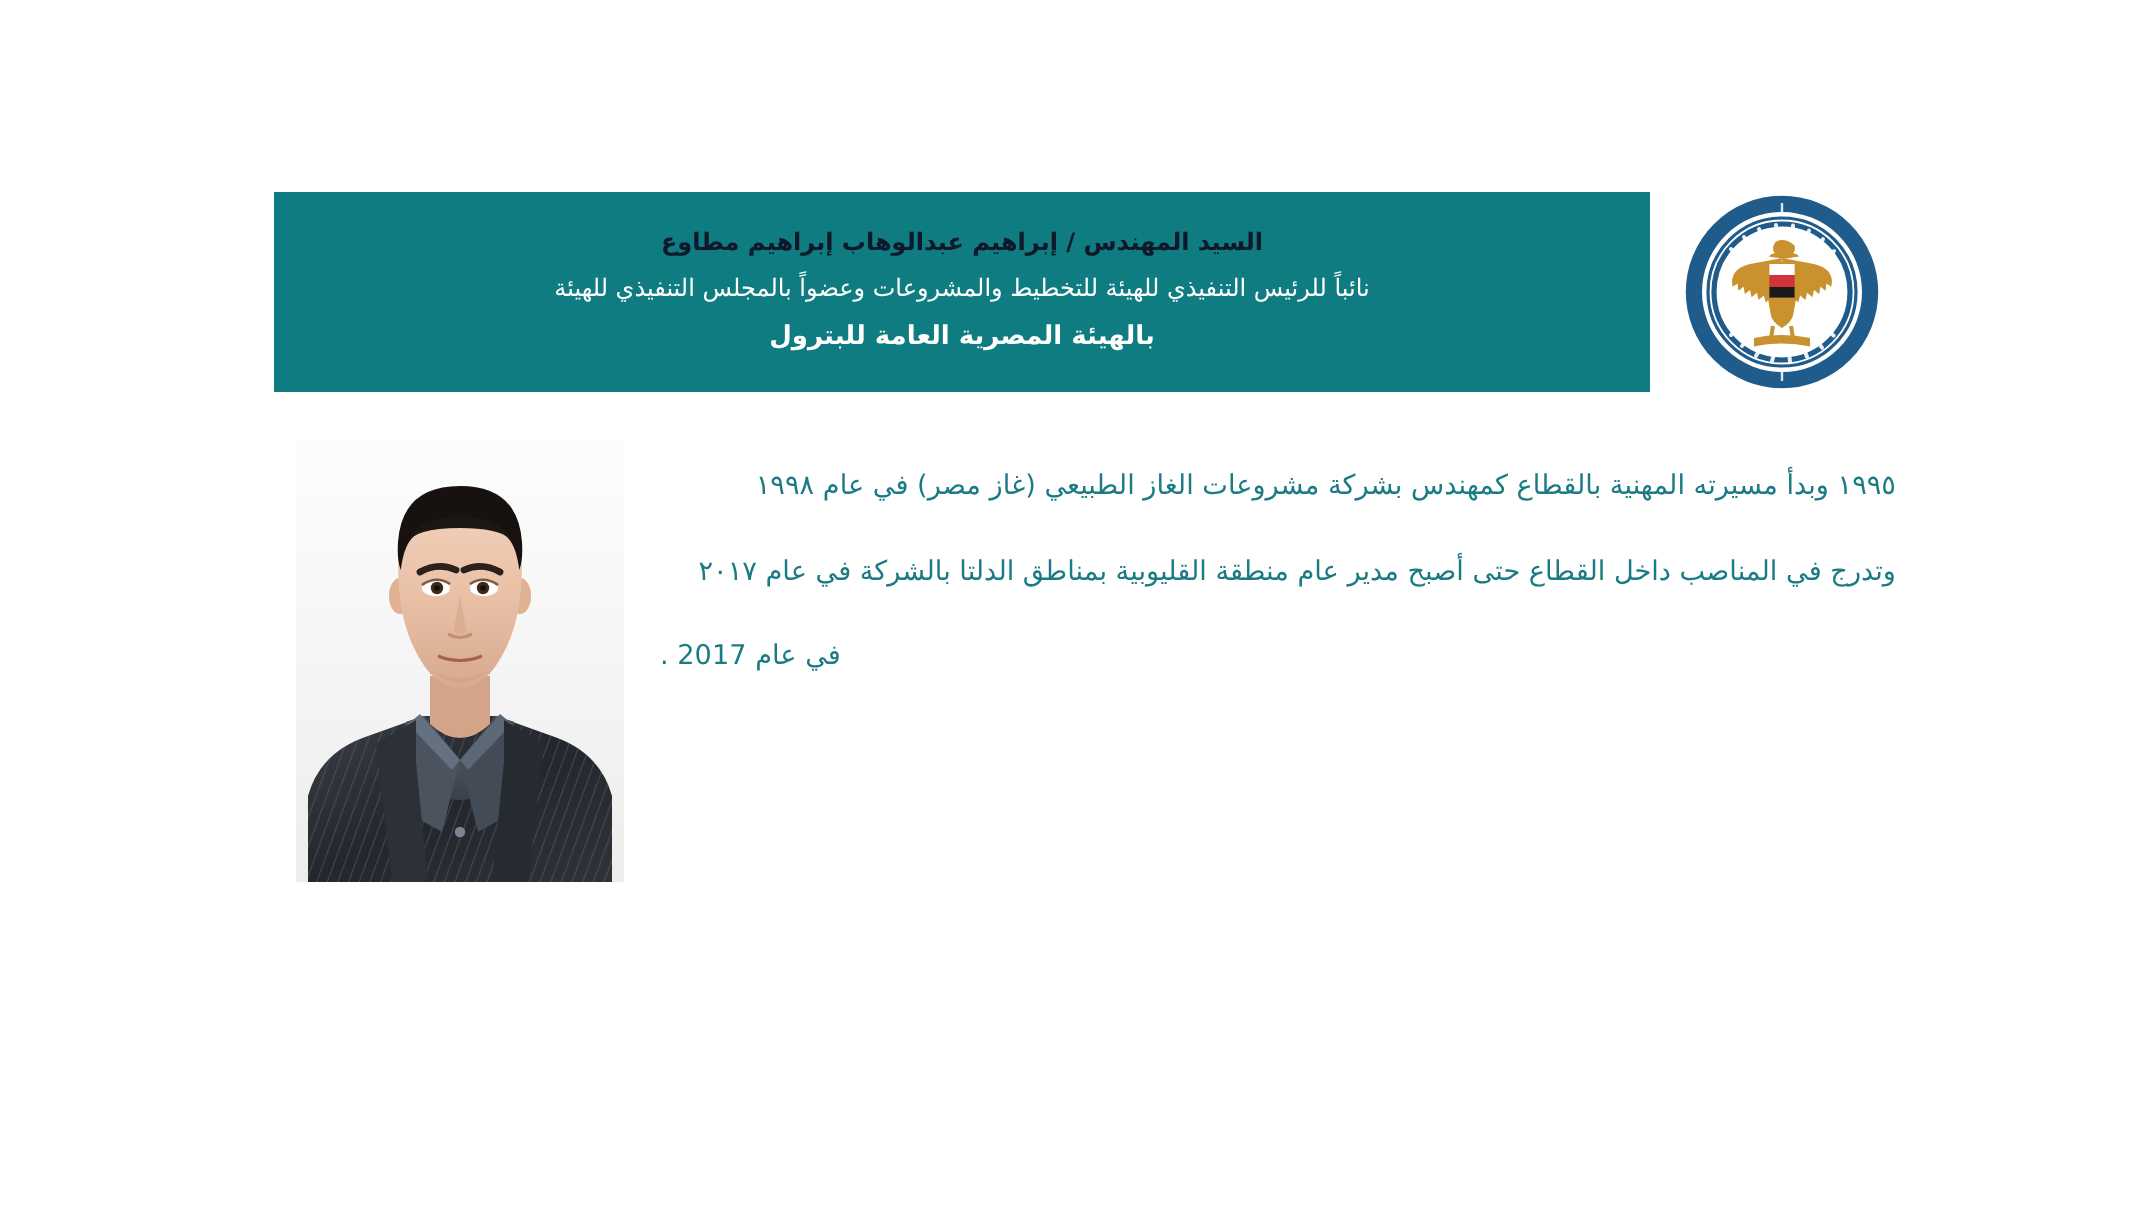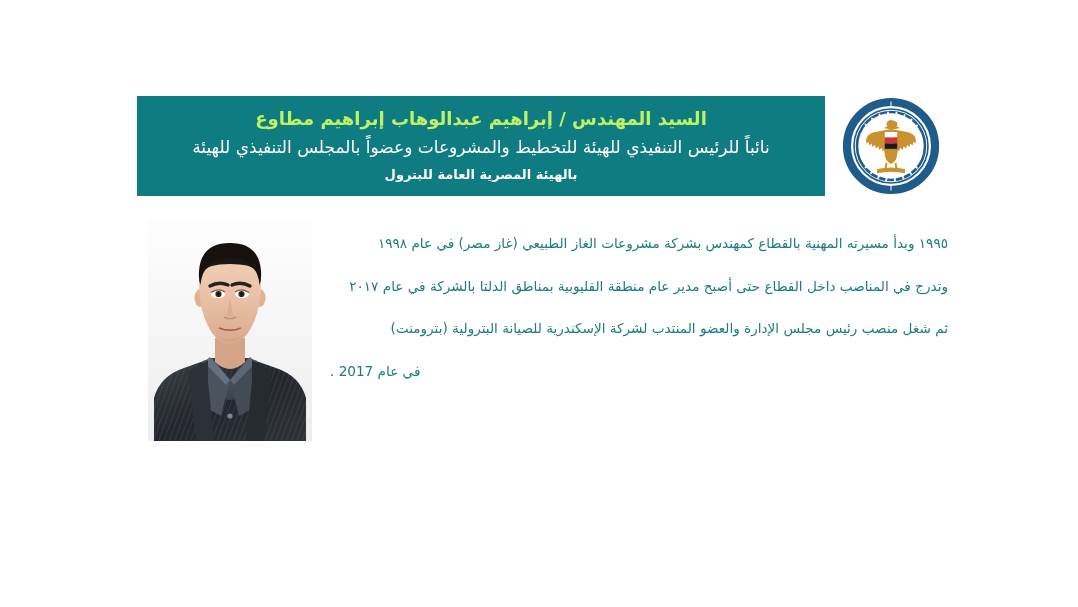--- a/index.html
+++ b/index.html
@@ -48,30 +48,30 @@
 
   .hdr-line {
     width: 100%;
     text-align: center;
     direction: rtl;
     line-height: 1.0;
     white-space: nowrap;
   }
 
   .hdr-title {
-    color: #bef264;
+    color: #0f172a;
     font-weight: bold;
-    font-size: 18px;
+    font-size: 12px;
     letter-spacing: 0px;
     margin-bottom: 11px;
   }
 
   .hdr-sub1 {
     color: #FFFFFF;
-    font-size: 17px;
+    font-size: 12px;
     margin-bottom: 12px;
   }
 
   .hdr-sub2 {
     color: #FFFFFF;
     font-size: 13px;
     font-weight: bold;
   }
 
   
@@ -269,17 +269,16 @@
       <path d="M71,108 q11,5 22,0 q-11,3.5 -22,0 z" fill="#b3705d"></path>
       <path d="M71,108 q11,4.5 22,0" stroke="#a5604f" stroke-width="1.5" fill="none"></path>
 
       <path d="M68,115 q14,8 28,0 q-14,13 -28,0 z" fill="#cfa085" opacity="0.55"></path>
     </svg>
   </div>
 
   <div class="body-text">
     <span class="body-line">١٩٩٥ وبدأ مسيرته المهنية بالقطاع كمهندس بشركة مشروعات الغاز الطبيعي (غاز مصر) في عام ١٩٩٨</span>
     <span class="body-line">وتدرج في المناصب داخل القطاع حتى أصبح مدير عام منطقة القليوبية بمناطق الدلتا بالشركة في عام ٢٠١٧</span>
-    <span class="body-line">ثم شغل منصب رئيس مجلس الإدارة والعضو المنتدب لشركة الإسكندرية للصيانة البترولية (بترومنت)</span>
     <span class="body-line last">في عام 2017 .</span>
   </div>
 
 </div>
 
 </body></html>

